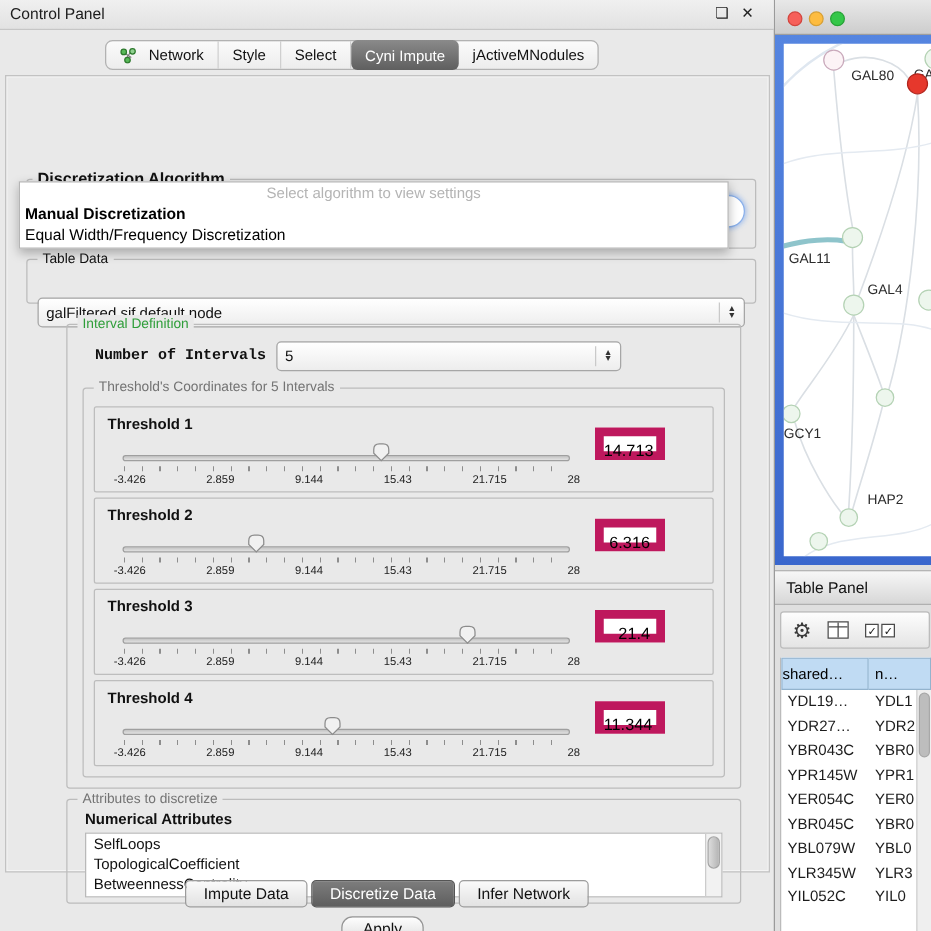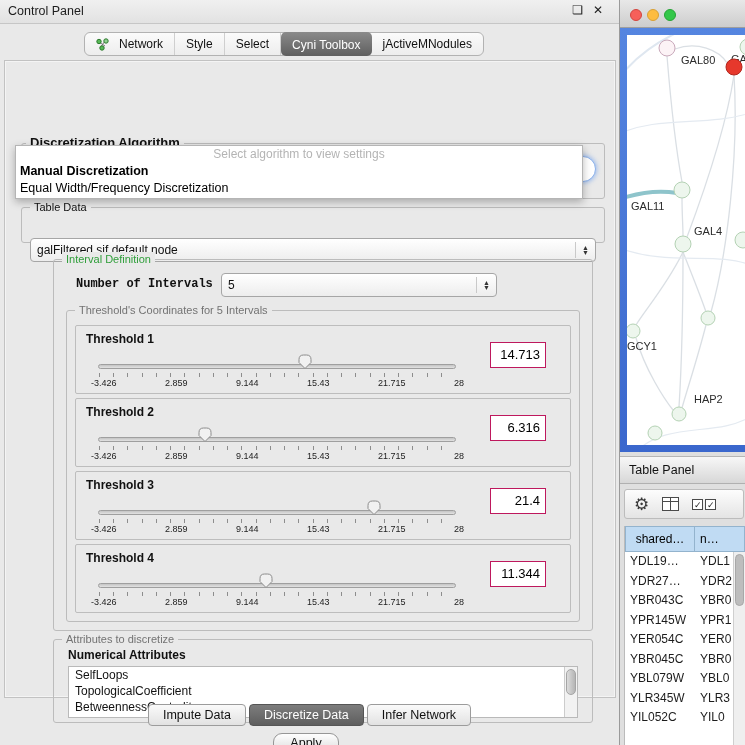--- a/index.html
+++ b/index.html
@@ -49,21 +49,21 @@
 
   .fs-thresh{left:12px;top:50px;width:514px;height:312px;}
   .thr-list{position:absolute;left:8px;top:14px;right:8px;bottom:4px;}
   .thr-box{position:relative;height:69px;margin-bottom:4px;border:1px solid #bdbdbd;border-radius:2px;background:#e9e9e9;}
   .thr-label{position:absolute;left:10px;top:6px;font-size:12px;font-weight:bold;color:#111;}
   .slider{position:absolute;left:22px;top:30px;width:358px;height:34px;}
   .track{position:absolute;left:0;right:0;top:8px;height:5px;background:linear-gradient(#c4c4c4,#e2e2e2);border:1px solid #9f9f9f;border-radius:3px;}
   .thumb{position:absolute;top:-3px;width:16px;height:17px;z-index:2;}
   .ticks{position:absolute;left:1px;right:1px;top:17px;height:4px;background:repeating-linear-gradient(90deg,#8d8d8d 0,#8d8d8d 1px,transparent 1px,transparent 4%);}
   .scale{position:absolute;left:-7px;right:-8px;top:22px;display:flex;justify-content:space-between;font-size:9px;color:#222;}
-  .value-box{position:absolute;right:24px;top:16px;width:56px;height:26px;background:#fff;border:1px solid #be185d;font-size:13px;text-align:right;line-height:24px;padding-right:5px;color:#000;}
+  .value-box{position:absolute;right:38px;top:16px;width:56px;height:26px;background:#fff;border:7px solid #be185d;font-size:13px;text-align:right;line-height:24px;padding-right:5px;color:#000;}
 
   .fs-attrs{left:48px;top:578px;width:540px;height:84px;}
   .attr-label{position:absolute;left:14px;top:8px;font-size:12px;font-weight:bold;color:#111;}
   .attr-list{position:absolute;left:14px;top:26px;right:14px;height:52px;background:#fff;border:1px solid #b9b9b9;overflow:hidden;}
   .attr-item{font-size:12px;line-height:16px;padding-left:6px;color:#111;}
   .attr-scroll{position:absolute;right:0;top:0;bottom:0;width:13px;background:#f2f2f2;border-left:1px solid #cccccc;}
   .attr-thumb{position:absolute;left:1px;right:1px;top:2px;height:26px;border-radius:5px;background:linear-gradient(90deg,#dcdcdc,#b5b5b5);border:1px solid #a5a5a5;}
 
   .apply-btn{position:absolute;left:268px;top:672px;width:66px;height:21px;border:1px solid #969696;border-radius:9px;background:linear-gradient(#fefefe,#dcdcdc);font-size:12.5px;text-align:center;line-height:19px;color:#111;}
 
@@ -88,21 +88,21 @@
   .gear{font-size:17px;color:#3a3a3a;line-height:1;}
   .colicon{width:17px;height:14px;border:1px solid #4a4a4a;background:#fff;position:relative;}
   .colicon:before{content:"";position:absolute;left:7px;top:0;bottom:0;width:1px;background:#4a4a4a;}
   .colicon:after{content:"";position:absolute;left:0;right:0;top:3px;height:1px;background:#4a4a4a;}
   .chks{display:flex;gap:2px;}
   .chk{width:11px;height:11px;border:1px solid #4a4a4a;background:#fff;font-size:9px;line-height:10px;text-align:center;color:#222;}
 
   .tp-table{position:absolute;left:4px;right:0;top:74px;bottom:0;background:#fff;border-left:1px solid #bbb;overflow:hidden;}
   .tp-headrow{display:flex;height:26px;}
   .tp-hcell{background:#c0dbf3;border:1px solid #93b3cd;font-size:12px;line-height:24px;color:#000;}
-  .tp-hcell.c1{width:70px;text-align:center;}
+  .tp-hcell.c1{width:70px;}
   .tp-hcell.c2{flex:1;border-left:none;padding-left:5px;}
   .tp-row{display:flex;height:19.5px;}
   .tp-cell{font-size:12px;line-height:19px;color:#1c1c1c;white-space:nowrap;overflow:hidden;}
   .tp-cell.c1{width:70px;padding-left:5px;}
   .tp-cell.c2{flex:1;padding-left:5px;}
   .tp-scroll{position:absolute;right:0;top:26px;bottom:0;width:12px;background:#efefef;border-left:1px solid #cfcfcf;}
   .tp-thumb{position:absolute;left:1px;right:1px;top:2px;height:52px;border-radius:5px;background:#bdbdbd;border:1px solid #a8a8a8;}
 </style>
 </head>
 <body>
@@ -127,21 +127,21 @@
         </svg>
         <span>Network</span>
       </div>
       <div class="ttab">
           <span>Style</span>
         </div>
       <div class="ttab">
           <span>Select</span>
         </div>
       <div class="ttab sel">
-          <span>Cyni Toolbox</span>
+          <span>Cyni Impute</span>
         </div>
       <div class="ttab">
           <span>jActiveMNodules</span>
         </div>
     </div>
 
     <div class="inner">
 
       <div class="fieldset fs-algo">
         <span class="legend">Discretization Algorithm</span>

